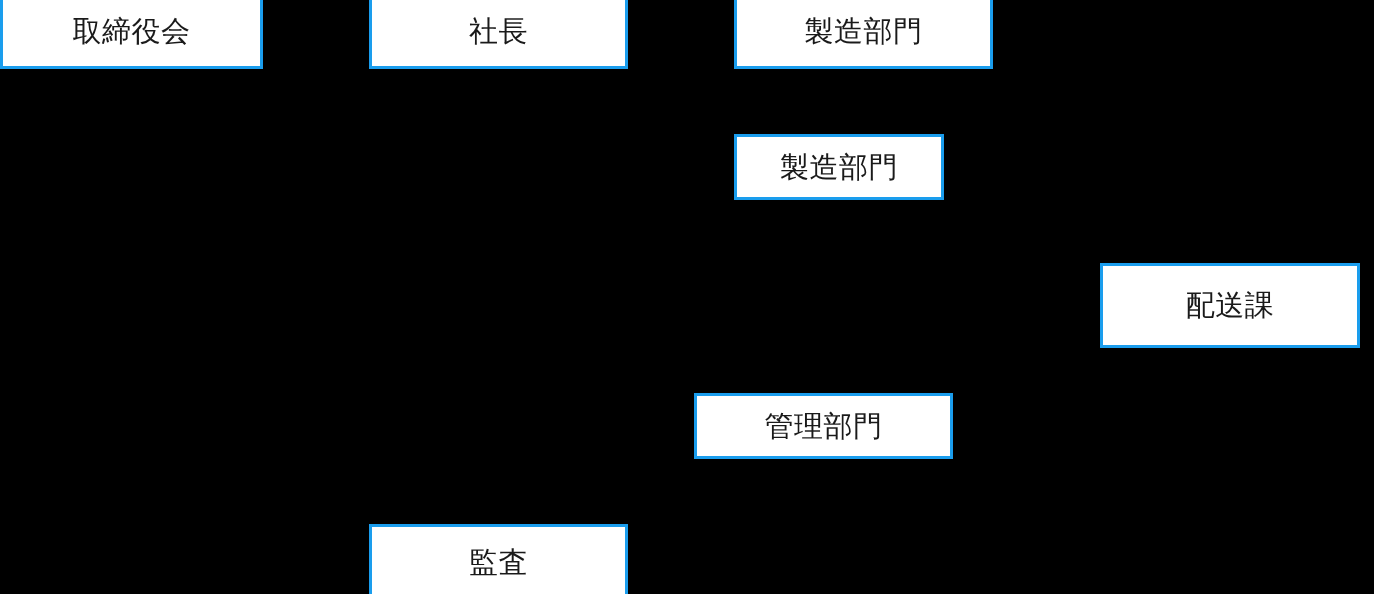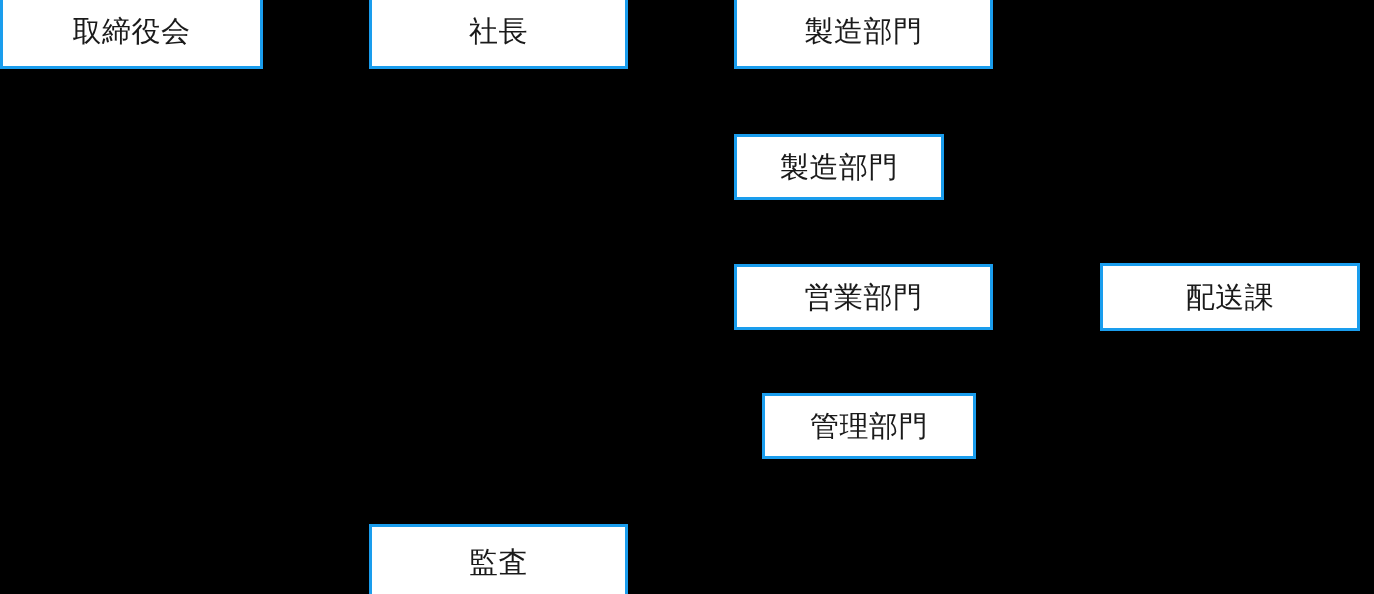--- a/index.html
+++ b/index.html
@@ -35,22 +35,22 @@
     white-space: nowrap;
     font-weight: 400;
   }
 
   
   #node-board     { left: 0px;    top: -6px;  width: 263px; height: 75px; }
   #node-president { left: 369px;  top: -6px;  width: 259px; height: 75px; }
   #node-tech      { left: 734px;  top: -6px;  width: 259px; height: 75px; }
   #node-mfg       { left: 734px;  top: 134px; width: 210px; height: 66px; }
   #node-sales     { left: 734px;  top: 264px; width: 259px; height: 66px; }
-  #node-shipping  { left: 1100px; top: 263px; width: 260px; height: 68px; }
-  #node-admin     { left: 762px;  top: 393px; width: 214px; height: 66px; }
+  #node-shipping  { left: 1100px; top: 263px; width: 260px; height: 85px; }
+  #node-admin     { left: 694px;  top: 393px; width: 259px; height: 66px; }
   #node-audit     { left: 369px;  top: 524px; width: 259px; height: 76px; }
 </style>
 </head>
 <body>
 
 <div id="canvas">
 
   <div class="node" id="node-board">
     <span class="node-label">取締役会</span>
   </div>
@@ -60,23 +60,20 @@
   </div>
 
   <div class="node" id="node-tech">
     <span class="node-label">製造部門</span>
   </div>
 
   <div class="node" id="node-mfg">
     <span class="node-label">製造部門</span>
   </div>
 
-  <div class="node" id="node-sales">
-    <span class="node-label">営業部門</span>
-  </div>
 
   <div class="node" id="node-shipping">
     <span class="node-label">配送課</span>
   </div>
 
   <div class="node" id="node-admin">
     <span class="node-label">管理部門</span>
   </div>
 
   <div class="node" id="node-audit">

